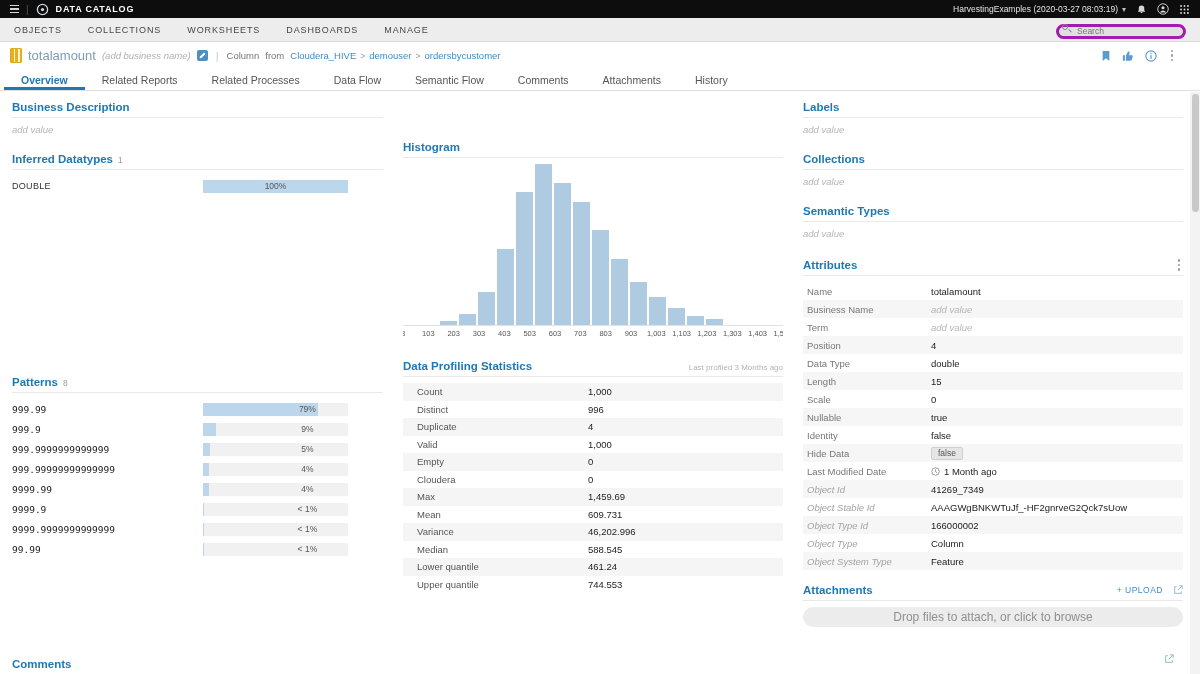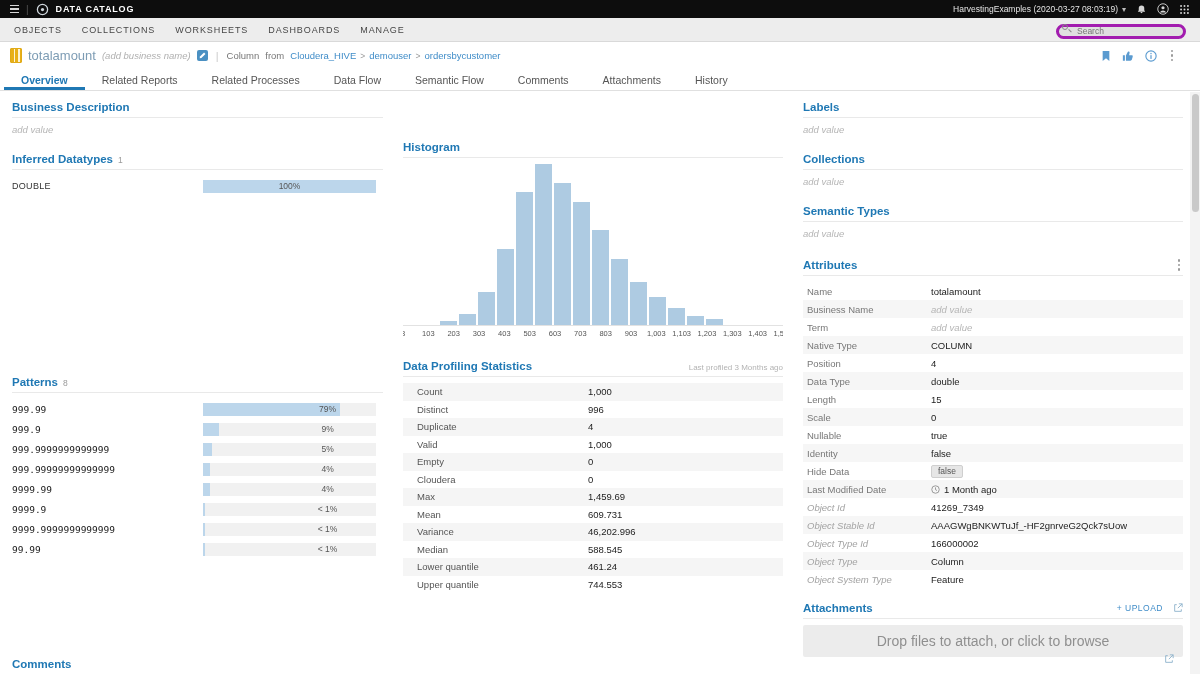--- a/index.html
+++ b/index.html
@@ -13,21 +13,21 @@
   .tbsep { color:#555; font-size:10px; }
   .logo svg { display:block; }
   .brand { color:#fff; font-size:9px; font-weight:bold; letter-spacing:.8px; }
   .tb-right { margin-left:auto; display:flex; align-items:center; gap:10px; }
   .cluster { display:flex; align-items:center; gap:4px; color:#e3e3e3; font-size:8.5px; cursor:pointer; }
   .caret { color:#bbb; font-size:8px; }
   .tbicon { display:flex; align-items:center; cursor:pointer; }
 
   
   .menubar { height:24px; background:#ededed; border-bottom:1px solid #d9d9d9; display:flex; align-items:center; padding:0 14px; }
-  .menu-items { display:flex; gap:20px; }
+  .menu-items { display:flex; gap:26px; }
   .menu-item { font-size:9px; letter-spacing:.9px; color:#464646; cursor:pointer; }
   .search { margin-left:auto; position:relative; }
   .search input { width:130px; height:15px; background:#e0e0e0; border:3px solid #a21caf; border-radius:8px; font-size:8.5px; color:#666; padding:0 6px 0 18px; outline:none; font-family:"Liberation Sans",sans-serif; }
   .mag { position:absolute; left:6px; top:3.5px; width:6px; height:6px; border:1.2px solid #8a8a8a; border-radius:50%; }
   .mag::after { content:""; position:absolute; left:4.5px; top:5px; width:3.5px; height:1.2px; background:#8a8a8a; transform:rotate(45deg); }
 
   
   .entity { height:27px; display:flex; align-items:center; padding:0 10px; gap:6px; background:#fff; }
   .col-icon { width:12px; height:15px; border-radius:1px;
     background:repeating-linear-gradient(90deg,#e8b019 0 3px,#fdf3d7 3px 4.5px); border:1px solid #e0aa18; }
@@ -53,21 +53,21 @@
   .sec-head { display:flex; align-items:baseline; gap:5px; margin-top:10px; }
   .sec-head.mt18 { margin-top:18px; }
   .count { font-size:8.5px; color:#9a9a9a; }
   .rule { border-top:1px solid #e9e9e9; margin:4px 0 6px; }
   .addval { font-size:9.5px; font-style:italic; color:#b5b5b5; cursor:pointer; }
 
   
   .pat-row { display:flex; align-items:center; height:20px; }
   .pat-text { width:191px; font-family:"DejaVu Sans Mono",monospace; font-size:9.5px; color:#222; }
   .dt-text { width:191px; font-size:9px; color:#333; letter-spacing:.3px; }
-  .pat-bar { position:relative; width:173px; height:13px; background:#f1f1f1; }
+  .pat-bar { position:relative; width:145px; height:13px; background:#f1f1f1; }
   .pat-fill { position:absolute; left:0; top:0; bottom:0; background:#bcd6eb; }
   .pat-pct { position:absolute; left:72%; top:50%; transform:translate(-50%,-50%); font-size:8.5px; color:#555; white-space:nowrap; }
   .pat-pct.center { left:50%; }
   .patterns-wrap { margin-top:180px; }
 
   
   .spacer { height:50px; }
   .hist { position:relative; height:162px; margin-top:6px; border-bottom:1px solid #e2e2e2; }
   .hist-bar { position:absolute; bottom:0; background:#aecbe2; }
   .hist-ticks { position:relative; height:12px; margin-top:2px; overflow:hidden; }
@@ -91,21 +91,21 @@
   .attr-label.italic { font-style:italic; color:#a3a3a3; }
   .attr-value { color:#222; display:flex; align-items:center; gap:4px; overflow:hidden; white-space:nowrap; }
   .attr-value.addval { color:#b5b5b5; }
   .chip { display:inline-flex; align-items:center; gap:4px; background:#ddebf7; color:#2f6f9f; border-radius:2px; padding:1.5px 7px; font-size:9px; cursor:pointer; }
   .badge { background:#e6e6e6; border:1px solid #cfcfcf; border-radius:2px; padding:0.5px 6px; font-size:8.5px; color:#555; }
 
   
   .attach-head { display:flex; align-items:center; margin-top:14px; gap:10px; }
   .upload { margin-left:auto; font-size:8.5px; letter-spacing:.5px; color:#3f8cc8; cursor:pointer; }
   .extlink { display:flex; cursor:pointer; }
-  .dropzone { margin-top:6px; height:32px; background:#ececec; border-radius:2px; display:flex; align-items:center; justify-content:center; font-size:14px; color:#8f8f8f; cursor:pointer; }
+  .dropzone { margin-top:6px; height:20px; background:#ececec; border-radius:10px; display:flex; align-items:center; justify-content:center; font-size:12px; color:#8f8f8f; cursor:pointer; }
 
   
   .comments { position:absolute; left:12px; bottom:2px; }
   .ext-bottom { position:absolute; right:26px; bottom:6px; }
 
   
   .vscroll { position:absolute; right:0; top:92px; bottom:0; width:10px; background:#f3f3f3; }
   .vthumb { position:absolute; top:2px; left:1.5px; right:1.5px; height:118px; background:#c9c9c9; border-radius:5px; }
 </style>
 </head>
@@ -470,24 +470,20 @@
           </div>
           <div class="attr-row">
             <div class="attr-label">Business Name</div>
             <div class="attr-value addval" style="font-style: italic;">add value</div>
           </div>
           <div class="attr-row">
             <div class="attr-label">Term</div>
             <div class="attr-value addval" style="font-style: italic;">add value</div>
           </div>
           <div class="attr-row">
-            <div class="attr-label">Native Type</div>
-            <div class="attr-value">COLUMN</div>
-          </div>
-          <div class="attr-row">
             <div class="attr-label">Position</div>
             <div class="attr-value">4</div>
           </div>
           <div class="attr-row">
             <div class="attr-label">Data Type</div>
             <div class="attr-value">double</div>
           </div>
           <div class="attr-row">
             <div class="attr-label">Length</div>
             <div class="attr-value">15</div>

